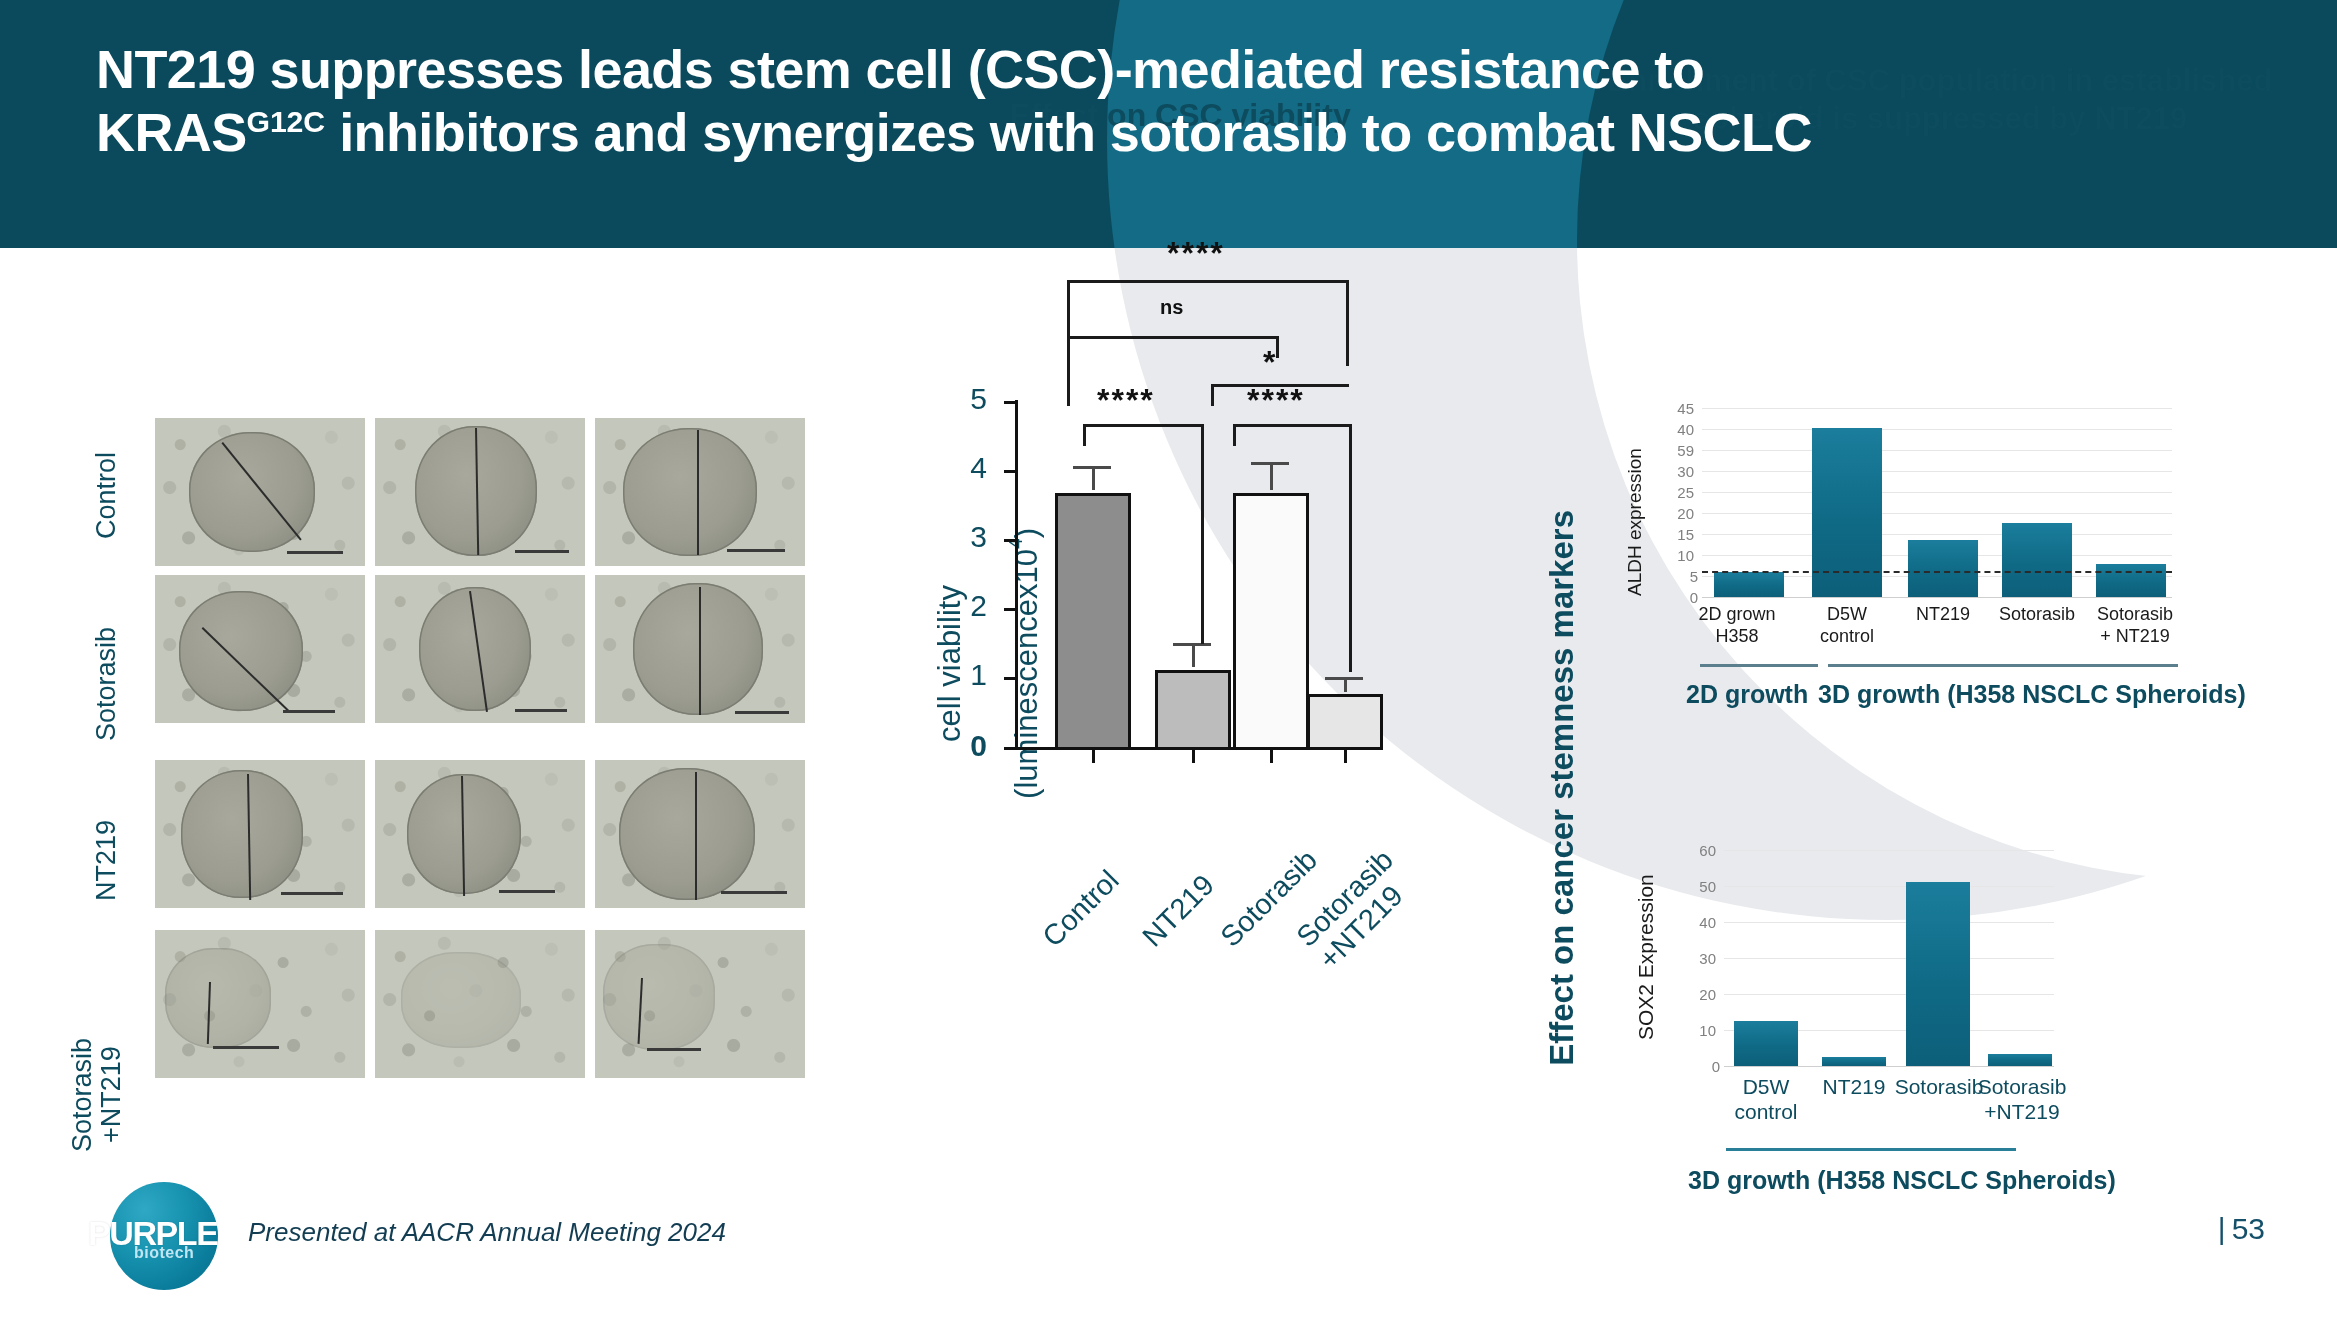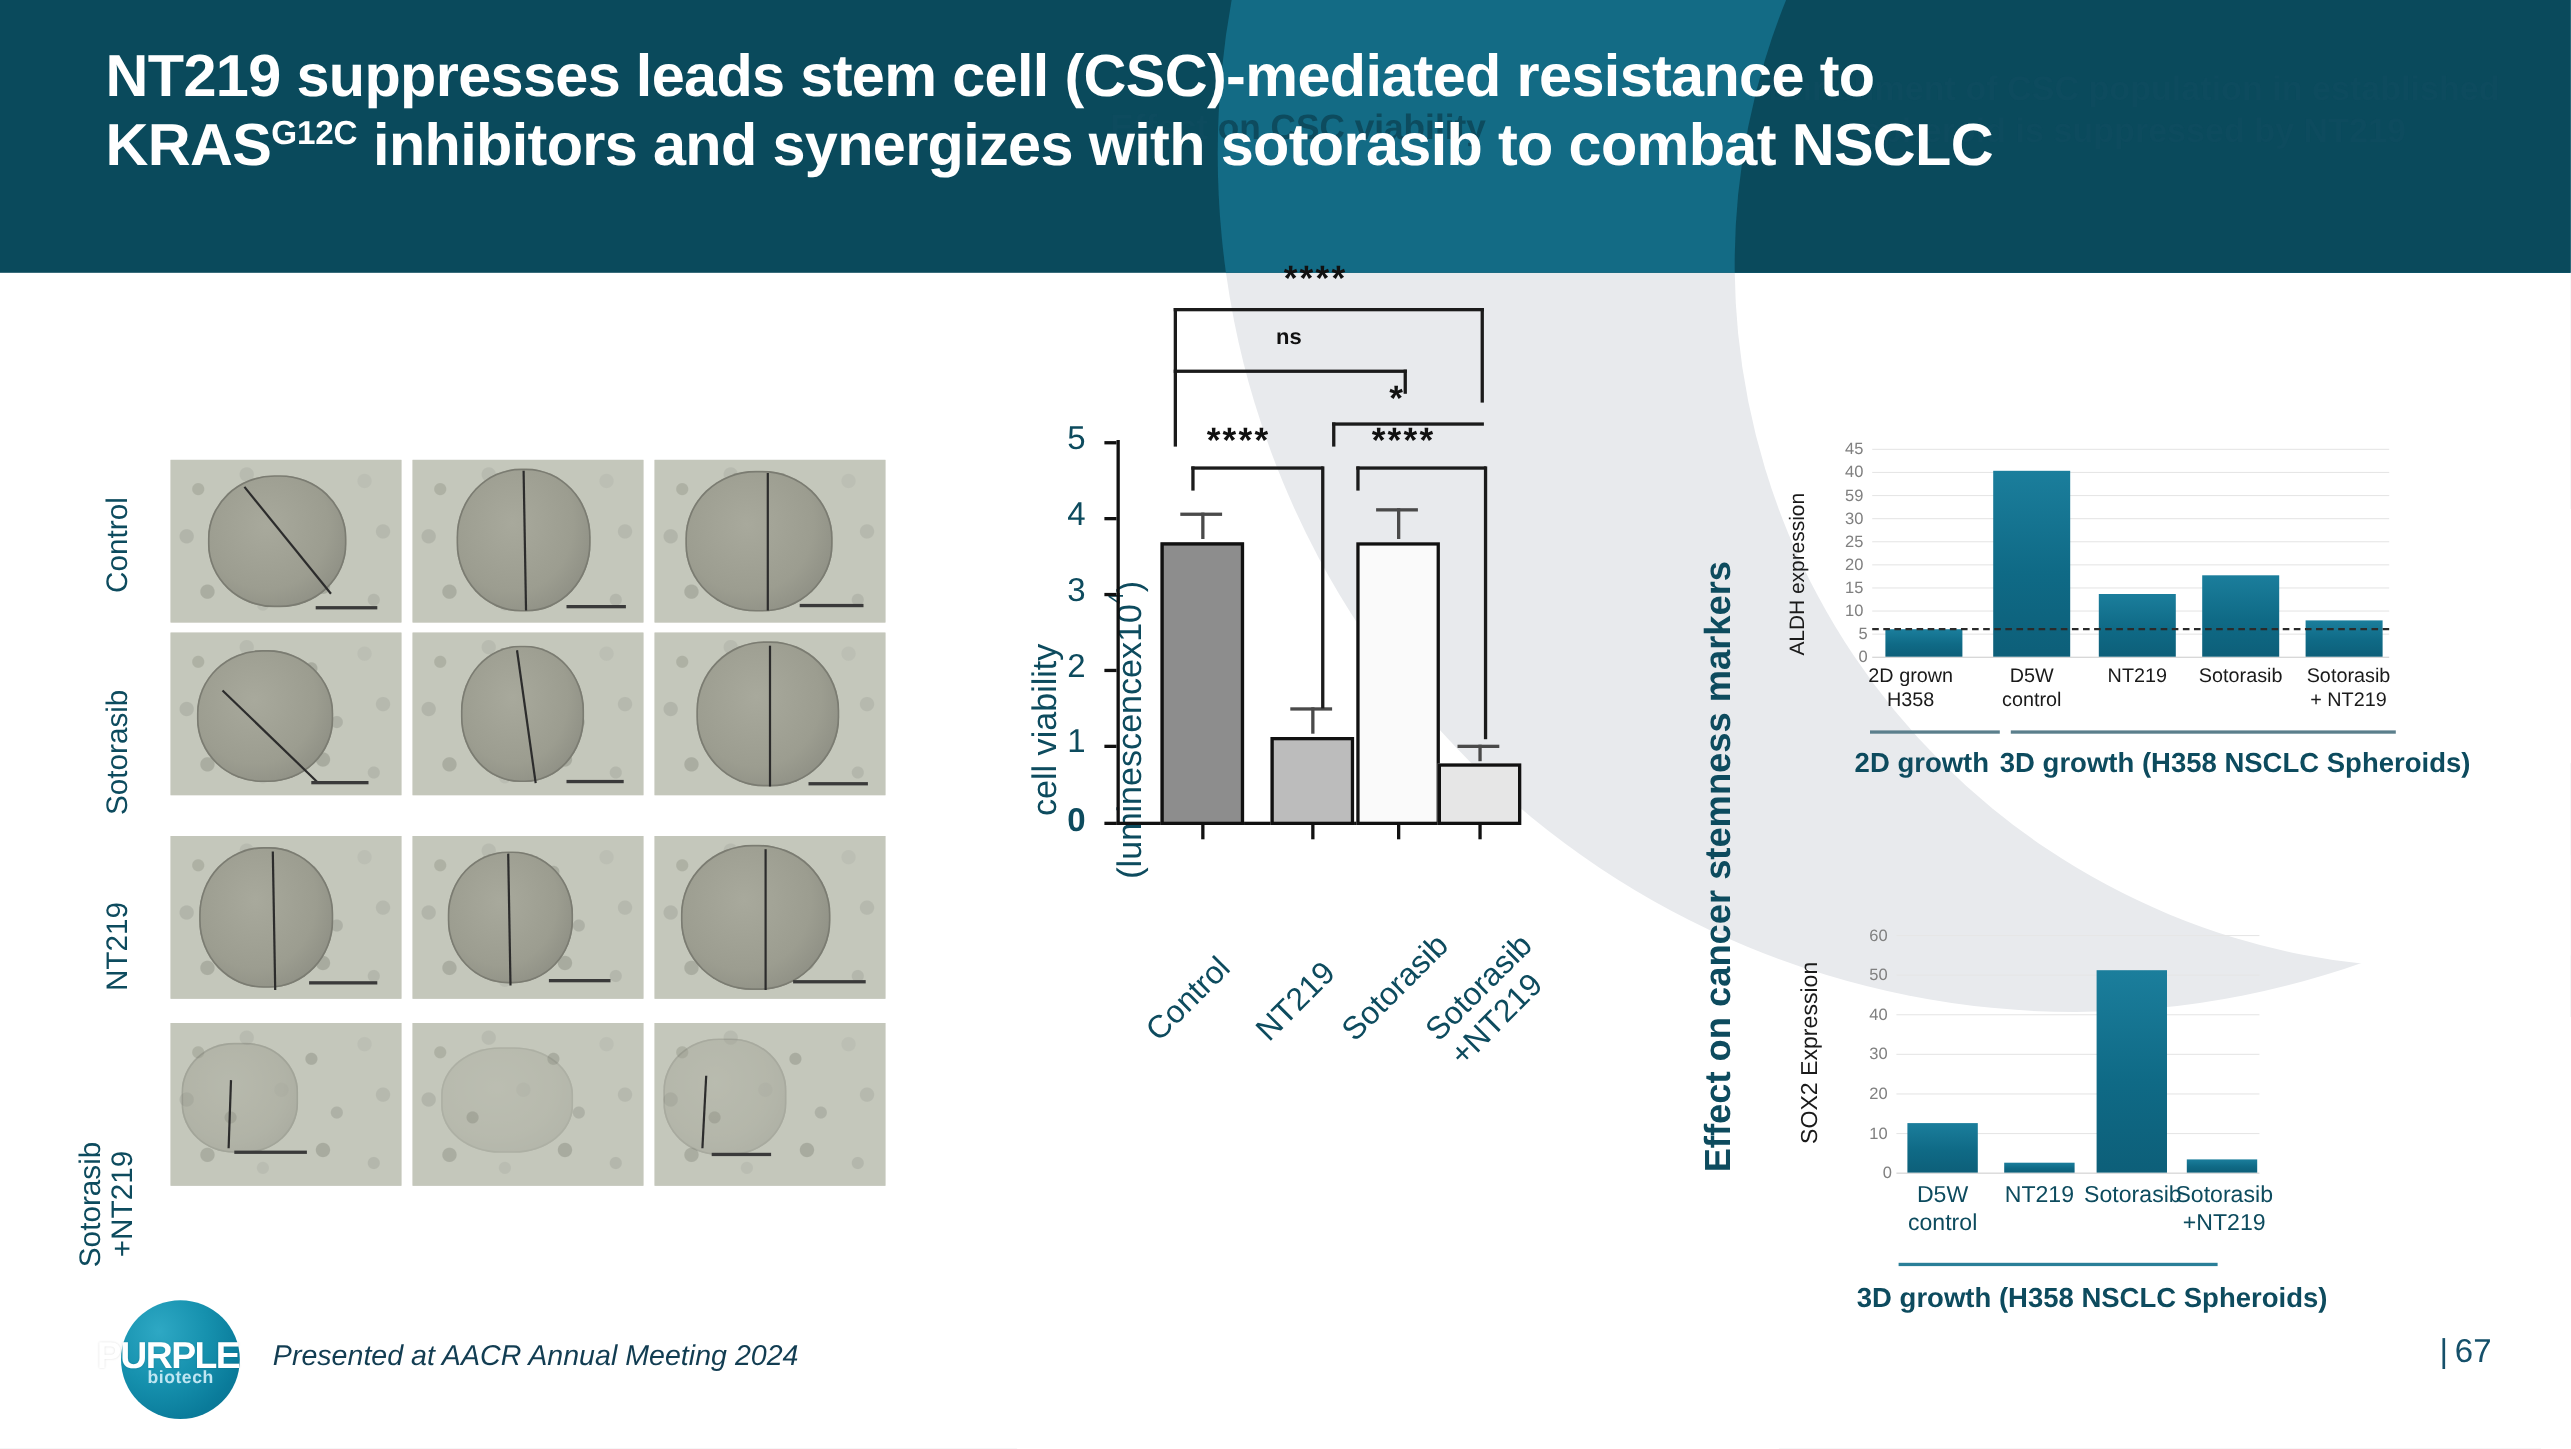--- a/index.html
+++ b/index.html
@@ -427,16 +427,16 @@
   <div class="group-rule" style="left:1726px; top:1148px; width:290px; height:3px; background:#2a7f98;"></div>
   <div class="group-lbl" style="left:1688px; top:1166px;">3D growth (H358 NSCLC Spheroids)</div>
 
   <div class="logo-wrap">
     <div class="logo-ellipse"></div>
     <div class="logo-word">PURPLE</div>
     <div class="logo-sub">biotech</div>
   </div>
   <div class="presented">Presented at AACR Annual Meeting 2024</div>
   <div class="pagenum">
-    <span class="bar">|</span><span>67</span>
+    <span class="bar">|</span><span>53</span>
   </div>
 
 </div>
 
 </body></html>

